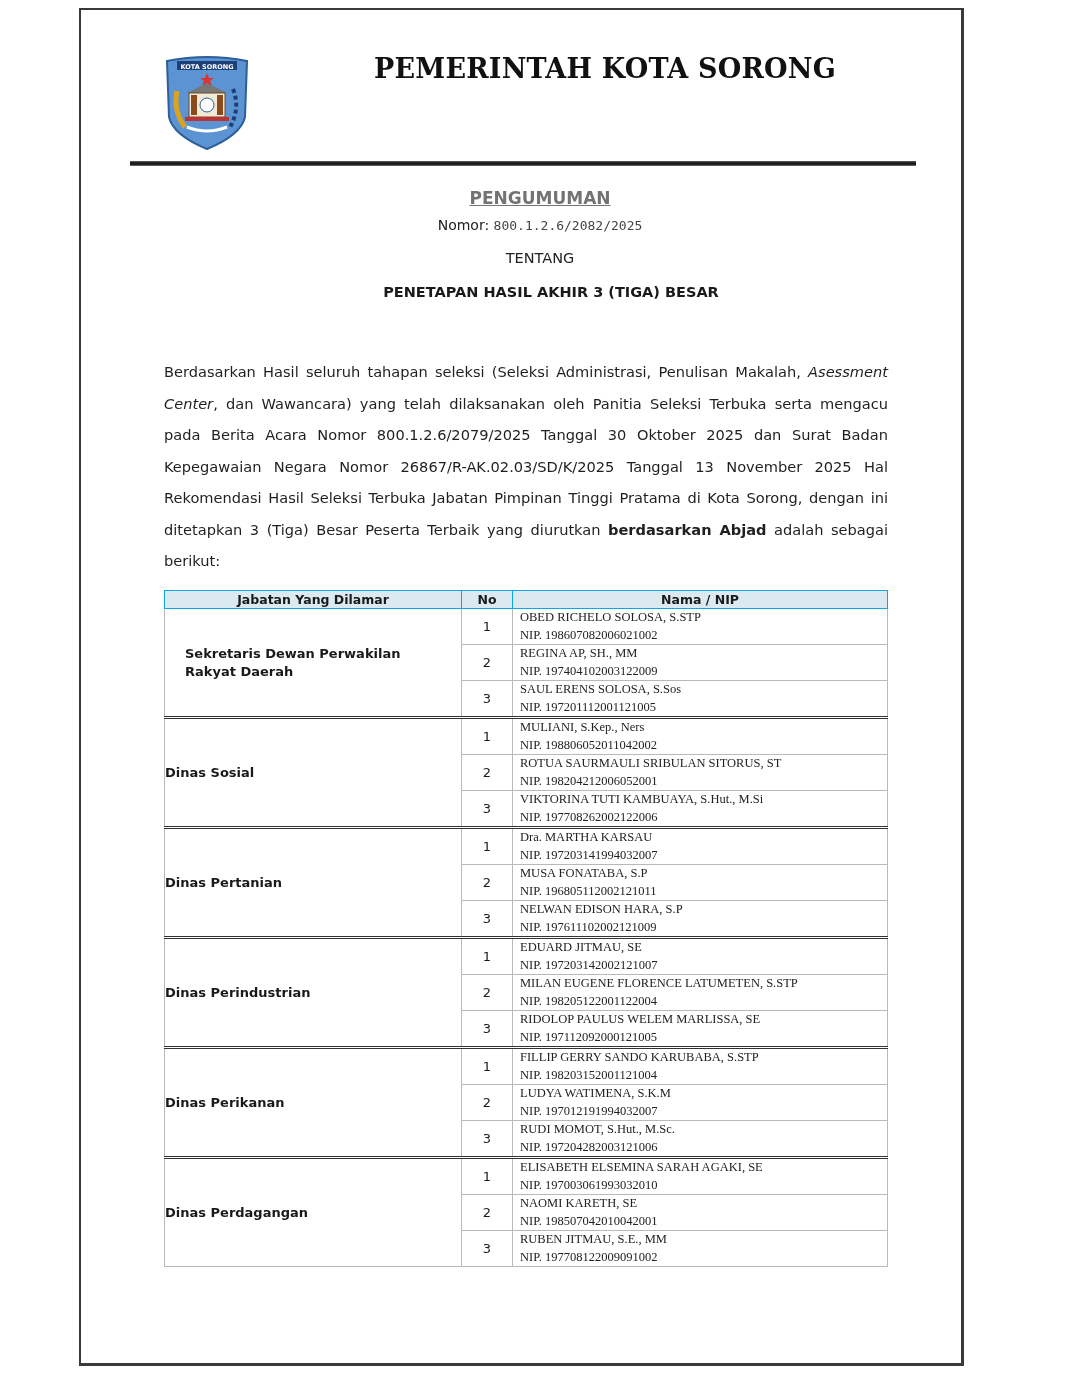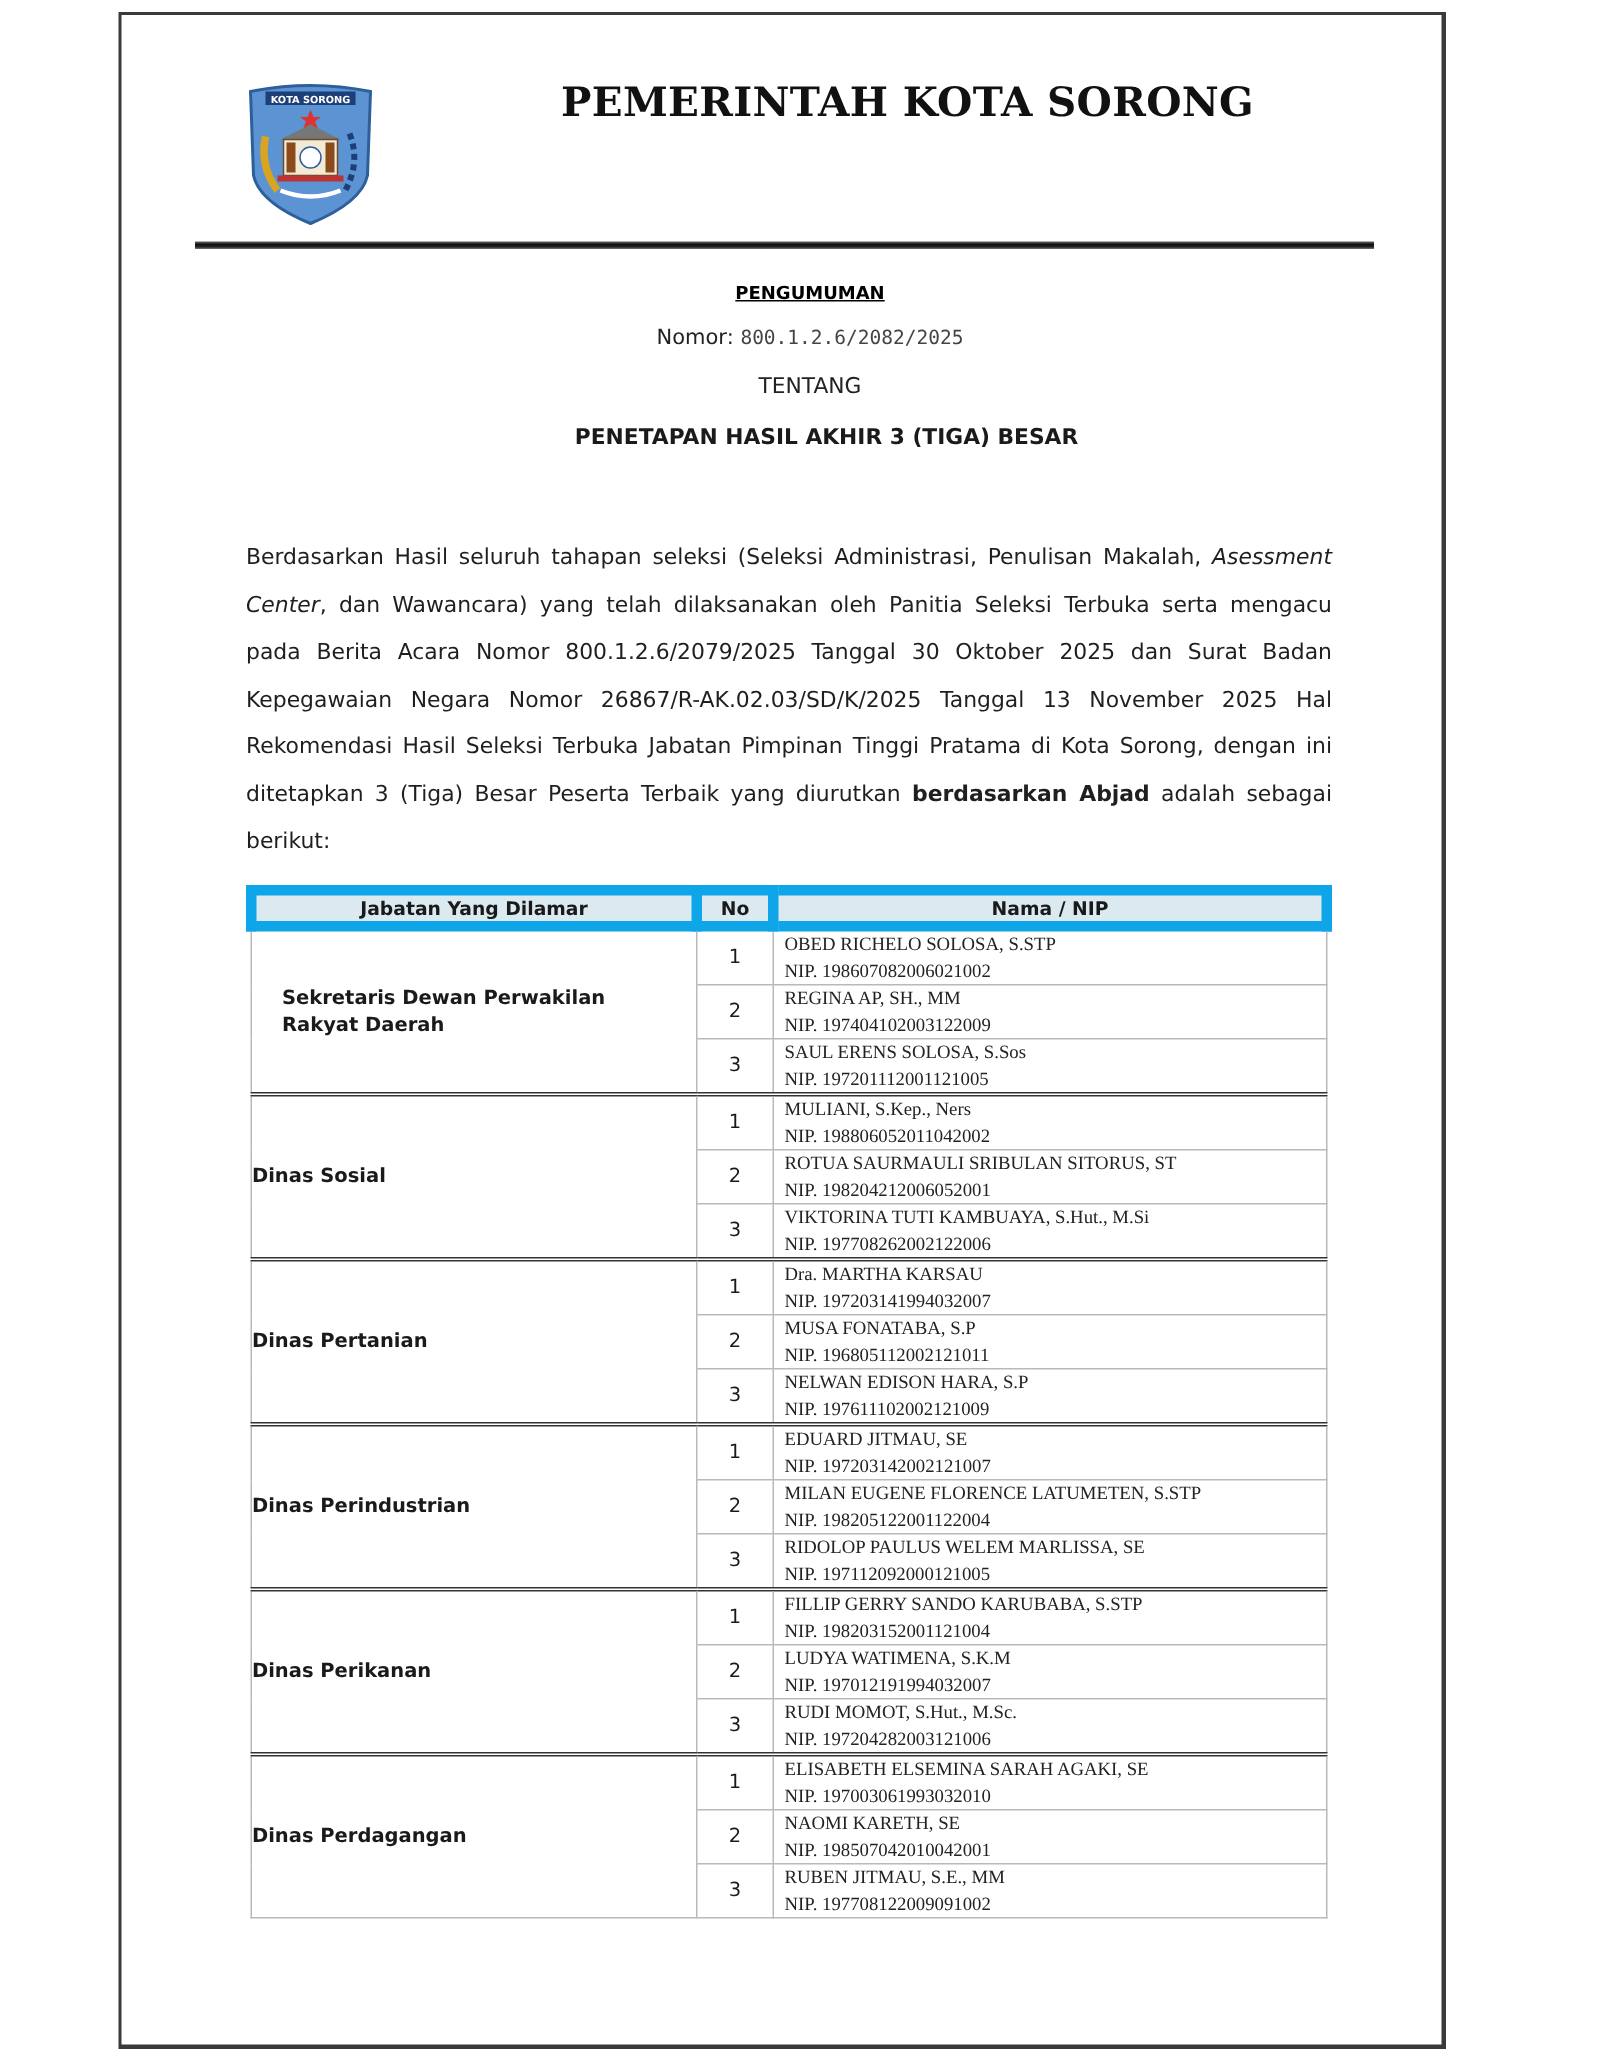--- a/index.html
+++ b/index.html
@@ -5,28 +5,28 @@
   html, body { margin: 0; padding: 0; background: #ffffff; }
   body { width: 1080px; height: 1380px; position: relative; overflow: hidden; font-family: "DejaVu Sans", sans-serif; color: #1a1a1a; }
   .page { position: absolute; left: 79px; top: 8px; width: 885px; height: 1358px; border: 2px solid #3a3a3a; border-right-width: 3px; border-bottom-width: 3px; box-sizing: border-box; background: #fff; }
   .logo { position: absolute; left: 163px; top: 55px; width: 88px; height: 96px; }
   .kop { position: absolute; left: 280px; top: 52px; width: 650px; text-align: center; font-family: "DejaVu Serif", serif; color: #111; }
   .kop .l1 { font-size: 27px; font-weight: bold; line-height: 34px; letter-spacing: 0.2px; }
   .kop .l2 { font-size: 24px; line-height: 30px; }
   .kop .l3 { font-size: 24px; line-height: 30px; }
   .kop-rule { position: absolute; left: 130px; top: 161px; width: 786px; height: 5px; background: linear-gradient(#666, #111 40%, #222 70%, #777); }
   .title { position: absolute; left: 0; width: 1080px; text-align: center; }
-  .t-peng { top: 188px; font-size: 12px; font-weight: bold; text-decoration: underline; color: #000000; }
+  .t-peng { top: 188px; font-size: 17px; font-weight: bold; text-decoration: underline; color: #737373; }
   .t-nomor { top: 217px; font-size: 14px; color: #222; }
   .t-nomor .mono { font-family: "DejaVu Sans Mono", monospace; font-size: 13px; color: #444; }
   .t-tentang { top: 250px; font-size: 14.5px; color: #222; }
   .t-sub { top: 282px; font-size: 14.5px; font-weight: bold; line-height: 20px; color: #1a1a1a; padding-left: 11px; }
   .para { position: absolute; left: 164px; top: 356px; width: 724px; font-size: 14.6px; line-height: 31.5px; text-align: justify; color: #1f1f1f; }
   table.res { position: absolute; left: 164px; top: 590px; width: 724px; border-collapse: collapse; font-size: 12.5px; }
-  table.res th { background: #dbe9f1; border: 7px solid #0ea5e9; height: 17px; font-weight: bold; font-size: 12.5px; padding: 0; color: #1a1a1a; }
+  table.res th { background: #dbe9f1; border: 1px solid #0ea5e9; height: 17px; font-weight: bold; font-size: 12.5px; padding: 0; color: #1a1a1a; }
   table.res td { border: 1px solid #b9b9b9; padding: 0; vertical-align: middle; }
   td.pos { width: 256px; font-weight: bold; font-size: 13px; line-height: 18px; }
   td.no { width: 50px; text-align: center; font-size: 13px; }
   td.nm { padding-left: 7px !important; font-size: 12.5px; line-height: 17.5px; color: #222; height: 35px; font-family: Liberation Serif, serif; }
   tr.grp-start td { border-top: 3px double #333; }
   .col-jab { width: 256px; } .col-no { width: 50px; }
 </style>
 </head>
 <body>
 

